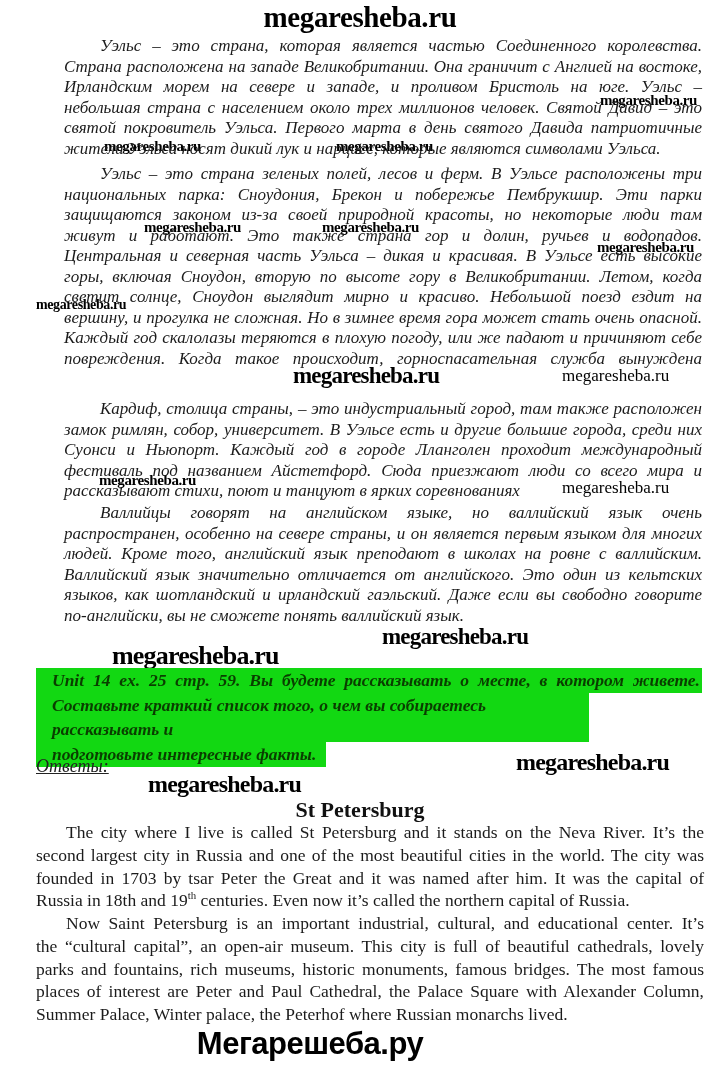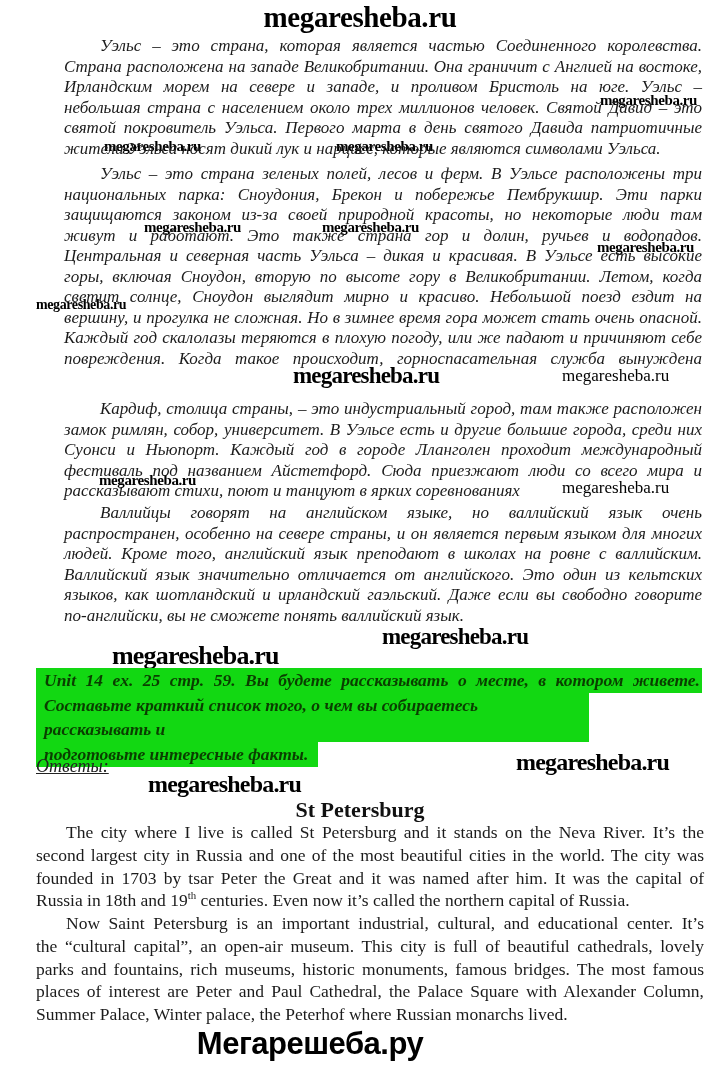--- a/index.html
+++ b/index.html
@@ -59,21 +59,21 @@
   .task{
     position:absolute;left:36px;top:668px;width:666px;
     font-family:"Liberation Serif","DejaVu Serif",serif;
     font-style:italic;font-weight:bold;
     font-size:17.5px;line-height:24px;
     color:var(--taskink);
   }
   .task .tline span{
     background:var(--hl);
     display:inline-block;
-    padding:0 2px 1px 8px;
+    padding:0 2px 1px 16px;
     box-sizing:border-box;
   }
   .task .l1 span{width:666px;text-align:justify;text-align-last:justify;}
   .task .l2 span{width:553px;}
   .task .l3 span{width:auto;padding-right:10px;}
   
   .answers{
     position:absolute;left:36px;top:756px;
     font-family:"Liberation Serif","DejaVu Serif",serif;
     font-style:italic;font-size:18px;color:#222;

